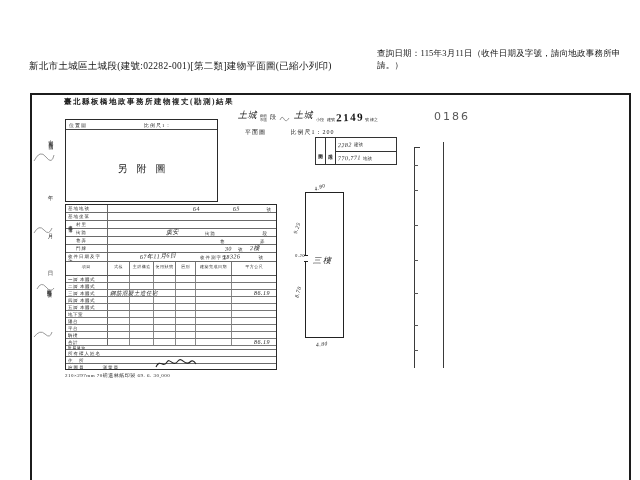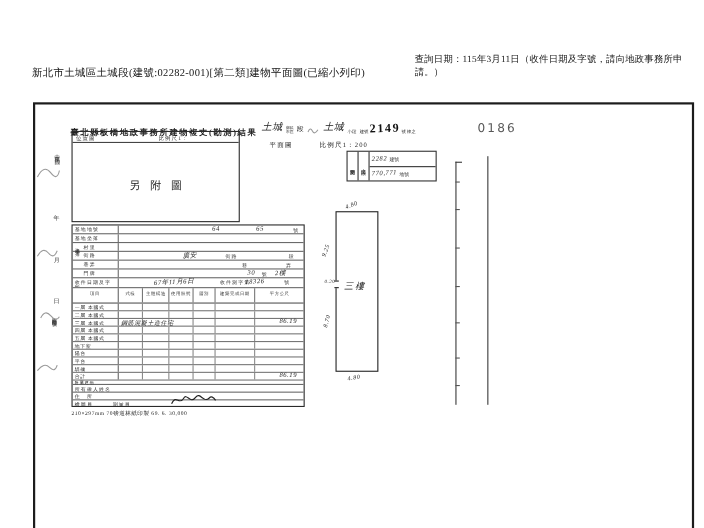--- a/index.html
+++ b/index.html
@@ -6,21 +6,21 @@
   #stage{position:relative;width:640px;height:480px;background:#ffffff;overflow:hidden;
          font-family:"Liberation Serif","DejaVu Serif",serif;color:#151515;}
   .abs{position:absolute;}
   
   .sys-title{left:29px;top:36px;font-size:12.5px;font-weight:bold;letter-spacing:1px;}
   .query-date{left:377px;top:48px;font-size:8.5px;letter-spacing:0.2px;}
   .sys-sub{left:29px;top:60px;font-size:9.5px;letter-spacing:0.3px;}
   
   .page{left:30px;top:93px;width:597px;height:386px;border:2px solid #1c1c1c;background:#fff;}
   .page *{box-sizing:border-box;}
-  .form-title{left:32px;top:21px;font-size:7.5px;font-weight:bold;letter-spacing:1.5px;color:#222;}
+  .form-title{left:32px;top:2px;font-size:7.5px;font-weight:bold;letter-spacing:1.5px;color:#222;}
   
   .loc-box{left:33px;top:24px;width:153px;height:83px;border:1.5px solid #2a2a2a;}
   .loc-strip{position:absolute;left:0;top:0;width:100%;height:10px;border-bottom:1px solid #444;font-size:5px;color:#333;}
   .loc-strip .l1{position:absolute;left:3px;top:2px;letter-spacing:1px;}
   .loc-strip .l2{position:absolute;left:78px;top:2px;letter-spacing:1px;}
   .loc-content{position:absolute;left:0;top:42px;width:100%;text-align:center;font-size:10px;letter-spacing:9px;color:#222;text-indent:9px;}
   
   .rh1{left:206px;top:14px;display:flex;align-items:flex-end;gap:3px;}
   .rh1 .big{font-size:9px;}
   .stack{display:inline-block;font-size:3.5px;line-height:4px;color:#333;vertical-align:bottom;}

